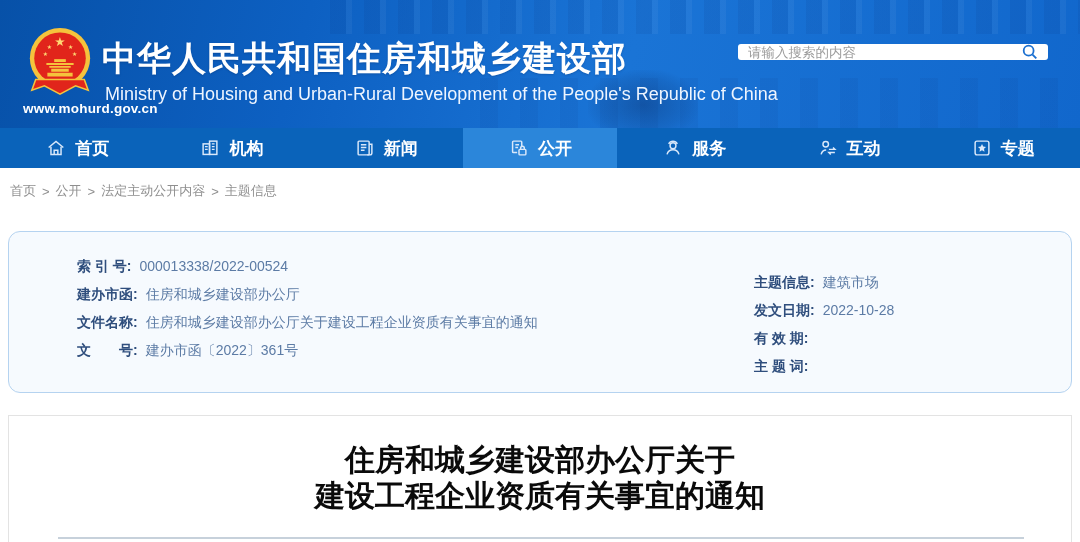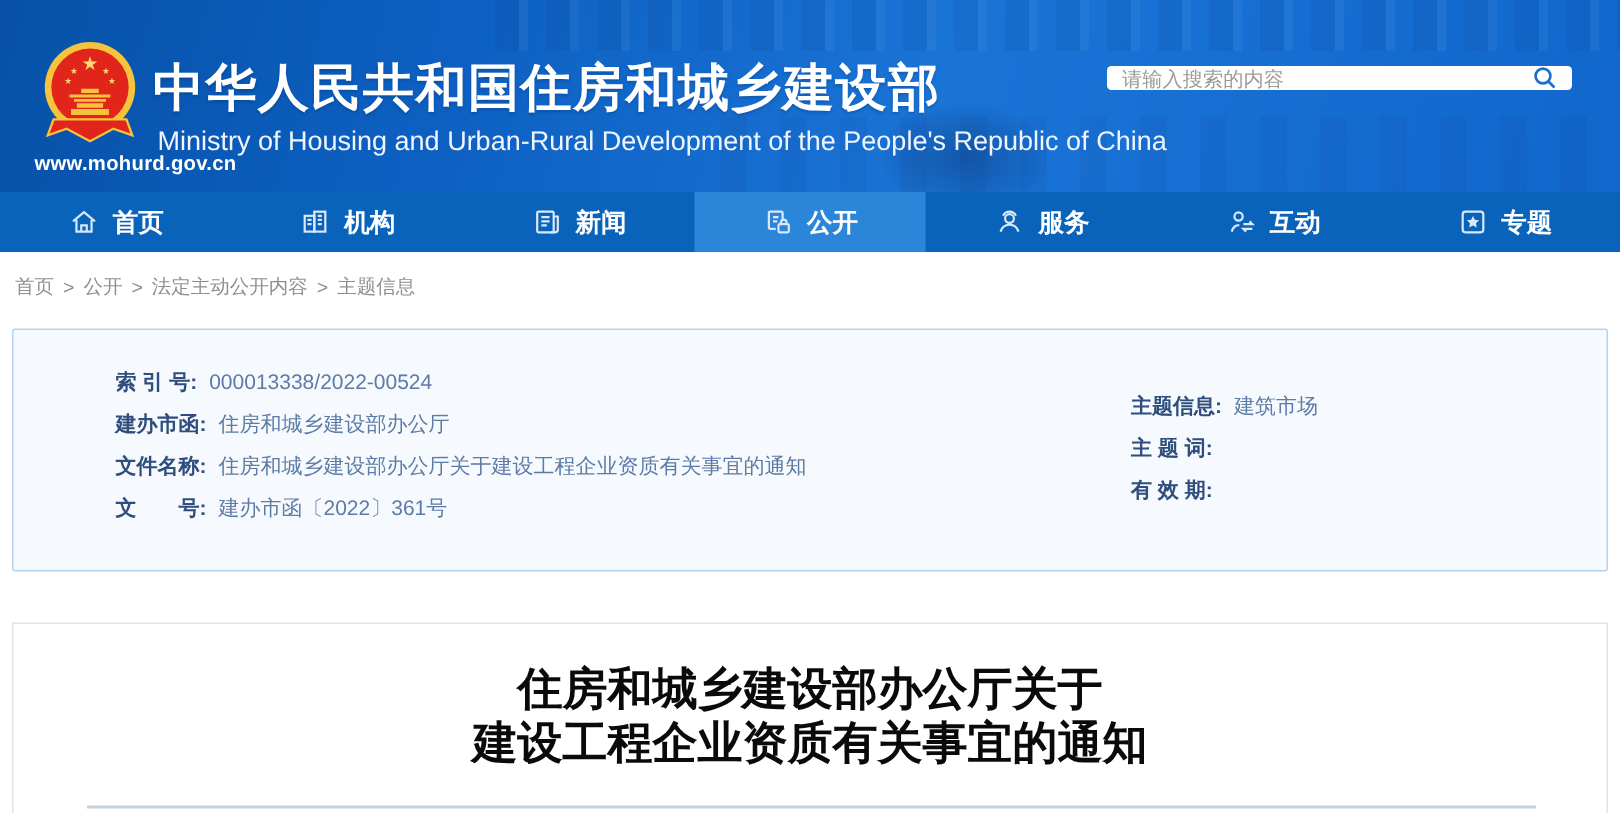--- a/index.html
+++ b/index.html
@@ -43,22 +43,22 @@
   .nav-item.active { background:#2b86da; }
 
   
   .crumbs { position:absolute; left:0; top:168px; width:1080px; height:46px;
             display:flex; align-items:center; padding-left:10px;
             font-size:13px; color:#8f8f8f; }
   .crumbs span { margin-right:6px; }
   .crumb-link { cursor:pointer; }
 
   
-  .meta-box { position:absolute; left:8px; top:219px; width:1064px; height:162px;
-              background:#f6fafe; border:1px solid #b5d3f0; border-radius:2px; }
+  .meta-box { position:absolute; left:8px; top:231px; width:1064px; height:162px;
+              background:#f6fafe; border:1px solid #b5d3f0; border-radius:12px; }
   .meta-col { position:absolute; top:20px; }
   .meta-col.left  { left:68px;  width:620px; }
   .meta-col.right { left:745px; width:300px;margin-top:16px; }
   .meta-row { height:28px; line-height:28px; font-size:14px; white-space:nowrap; }
   .meta-label { color:#2f4e7d; font-weight:bold; display:inline-block; }
   .meta-value { color:#5c7ba5; margin-left:8px; }
 
   
   .doc-box { position:absolute; left:8px; top:415px; width:1064px; height:200px;
              background:#fff; border:1px solid #e3e3e3; }
@@ -188,24 +188,27 @@
       </div>
       <div class="meta-row">
         <span class="meta-label">文　　号:</span><span class="meta-value">建办市函〔2022〕361号</span>
       </div>
     </div>
     <div class="meta-col right">
       <div class="meta-row">
         <span class="meta-label">主题信息:</span><span class="meta-value">建筑市场</span>
       </div>
       <div class="meta-row">
+        <span class="meta-label">发文日期:</span><span class="meta-value">2022-10-28</span>
+      </div>
+      <div class="meta-row">
+        <span class="meta-label">有 效 期:</span><span class="meta-value"></span>
+      </div>
+      <div class="meta-row">
         <span class="meta-label">主 题 词:</span><span class="meta-value"></span>
-      </div>
-      <div class="meta-row">
-        <span class="meta-label">有 效 期:</span><span class="meta-value"></span>
       </div>
     </div>
   </div>
 
   <div class="doc-box">
     <div class="doc-title">
       <div>住房和城乡建设部办公厅关于</div>
       <div>建设工程企业资质有关事宜的通知</div>
     </div>
     <div class="doc-divider"></div>

